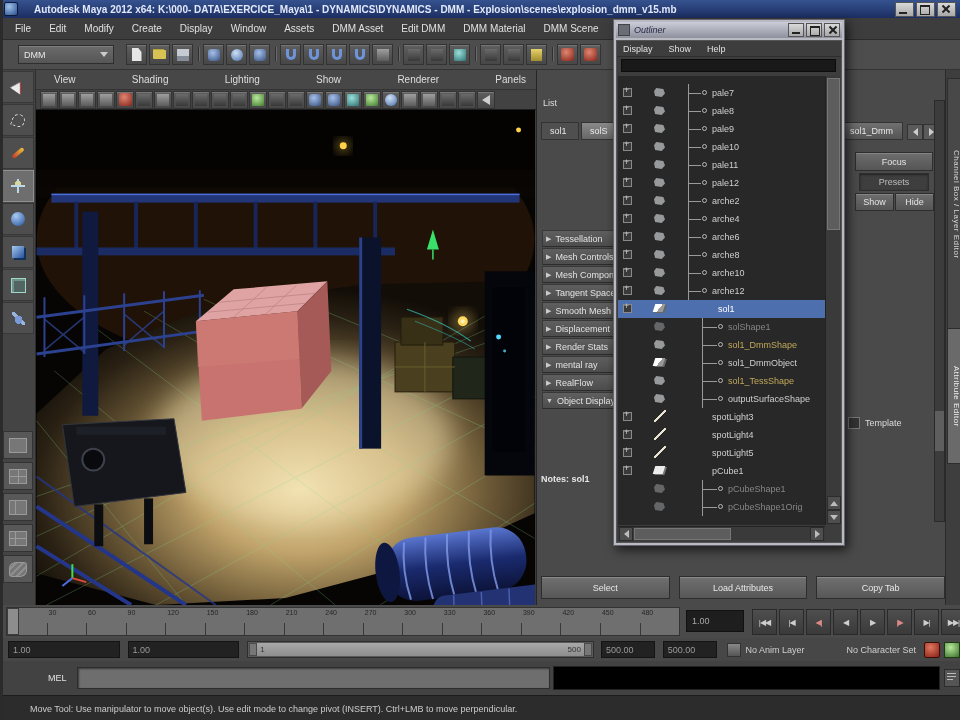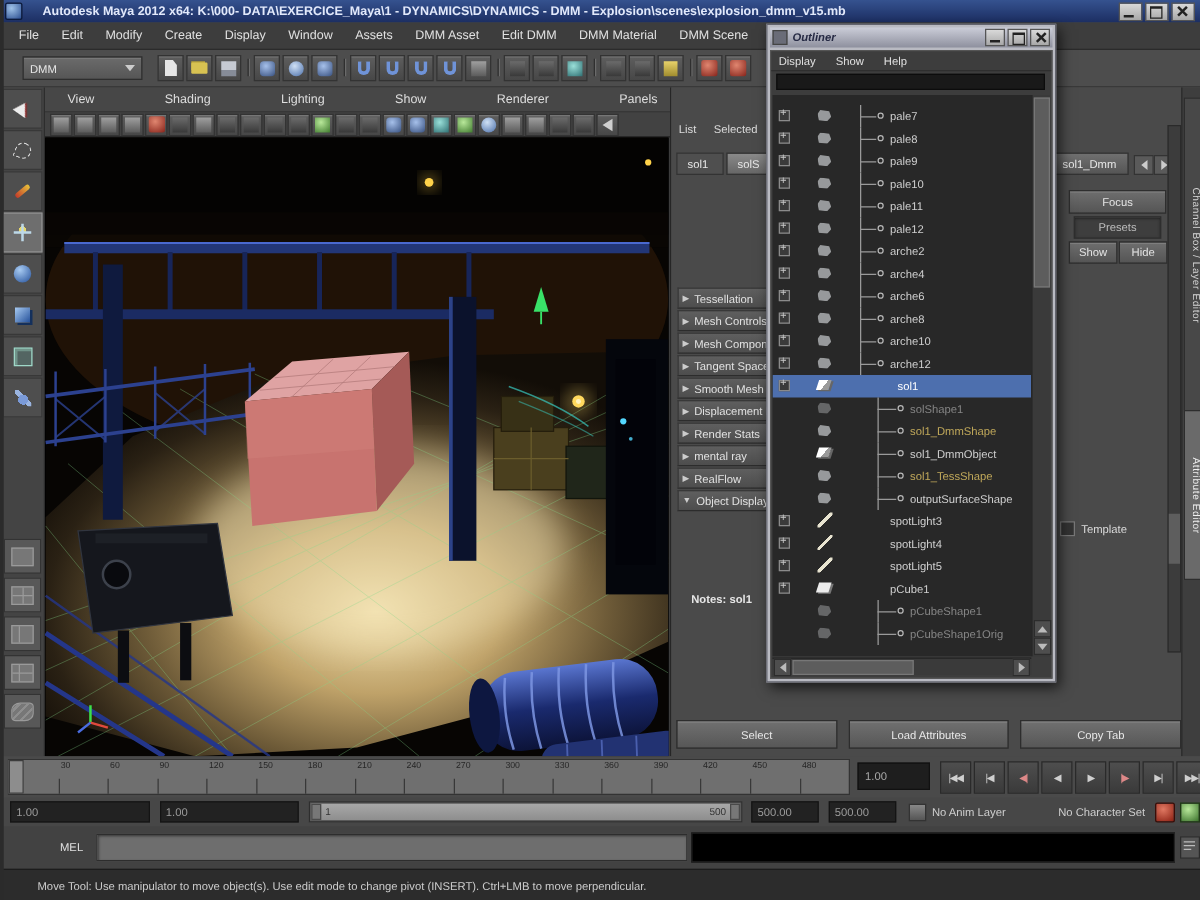--- a/index.html
+++ b/index.html
@@ -76,21 +76,21 @@
   
   #viewport{left:36px;top:0;width:501px;height:535px;background:#3c3c3c;border-right:1px solid #262626;box-sizing:border-box;}
   #vp-menus{height:19px;background:#474747;display:flex;align-items:center;padding-left:8px;border-bottom:1px solid #333;justify-content:space-between;}
   #vp-menus .mitem{font-size:10px;color:#dedede;padding:0 10px;}
   #vp-icons{height:19px;background:#424242;display:flex;align-items:center;padding-left:4px;border-bottom:1px solid #1f1f1f;}
   #vp-icons .icn{width:16px;height:16px;margin-right:1px;}
   #scene-wrap{position:relative;width:499px;height:495px;background:#000;}
   #scene-wrap svg{display:block;}
   
   #ae{left:537px;top:0;width:408px;height:535px;background:#4a4a4a;}
-  #ae-menus{position:absolute;left:6px;top:28px;display:flex;gap:14px;font-size:9px;color:#ddd;}
+  #ae-menus{position:absolute;left:6px;top:28px;display:flex;gap:14px;font-size:9px;color:#ddd;flex-direction:column;}
   .ae-tab{position:absolute;top:52px;height:18px;background:linear-gradient(#707070,#555);border:1px solid #333;
     font-size:9px;color:#e8e8e8;display:flex;align-items:center;padding:0 8px;box-sizing:border-box;}
   #ae-tab-left{left:4px;width:38px;background:#4f4f4f;}
   #ae-tab-sel{left:44px;width:34px;background:linear-gradient(#8a8a8a,#666);}
   #ae-tab-right{left:304px;width:62px;}
   .tabarrow{position:absolute;top:54px;width:14px;height:14px;background:#5a5a5a;border:1px solid #333;display:flex;align-items:center;justify-content:center;}
   .tabarrow::after{content:"";width:0;height:0;border-top:4px solid transparent;border-bottom:4px solid transparent;}
   #tab-prev{left:370px;}#tab-prev::after{border-right:5px solid #ccc;}
   #tab-next{left:386px;}#tab-next::after{border-left:5px solid #ccc;}
   .ae-btn{position:absolute;background:linear-gradient(#6e6e6e,#555);border:1px solid #2e2e2e;box-shadow:inset 0 1px 0 #848484;
@@ -99,21 +99,21 @@
   #presets-btn{left:322px;top:103px;width:68px;height:16px;background:#3e3e3e;box-shadow:inset 0 1px 2px #222;color:#bdbdbd;}
   #show-btn{left:318px;top:123px;width:37px;height:16px;}
   #hide-btn{left:358px;top:123px;width:37px;height:16px;}
   #ae-sections{position:absolute;left:5px;top:160px;width:86px;}
   .sec{height:17px;background:linear-gradient(#5f5f5f,#4d4d4d);border:1px solid #383838;border-bottom-color:#2c2c2c;margin-bottom:1px;
     display:flex;align-items:center;font-size:9px;color:#e2e2e2;white-space:nowrap;overflow:hidden;padding-left:3px;box-sizing:border-box;}
   .sec::before{content:"▶";font-size:7px;color:#ccc;margin-right:4px;}
   .sec.open::before{content:"▼";}
   #template-row{position:absolute;left:311px;top:347px;display:flex;align-items:center;gap:5px;font-size:9px;color:#dcdcdc;}
   #template-check{width:10px;height:10px;background:#333;border:1px solid #777;}
-  #ae-notes{position:absolute;left:16px;top:404px;font-size:9px;font-weight:bold;color:#e6e6e6;white-space:nowrap;}
+  #ae-notes{position:absolute;left:4px;top:404px;font-size:9px;font-weight:bold;color:#e6e6e6;white-space:nowrap;}
   #ae-scroll{position:absolute;left:397px;top:30px;width:9px;height:420px;background:#3c3c3c;border:1px solid #2a2a2a;}
   #ae-scroll .thumb{position:absolute;left:0;top:310px;width:100%;height:40px;background:#5e5e5e;}
   #ae-footer{position:absolute;left:4px;top:506px;width:404px;display:flex;gap:9px;}
   .footer-btn{flex:1;height:21px;background:linear-gradient(#707070,#575757);border:1px solid #2d2d2d;box-shadow:inset 0 1px 0 #8a8a8a;
     font-size:9px;color:#e8e8e8;display:flex;align-items:center;justify-content:center;}
   
   #sidetabs{left:945px;top:0;width:15px;height:535px;background:#3e3e3e;border-left:1px solid #2a2a2a;box-sizing:border-box;}
   .vtab{position:absolute;left:1px;width:13px;writing-mode:vertical-rl;font-size:8px;color:#d6d6d6;
     background:#484848;border:1px solid #2d2d2d;padding:6px 0;text-align:center;letter-spacing:.5px;}
   #vtab-cb{top:8px;height:238px;}
@@ -157,21 +157,21 @@
      linear-gradient(#bbb 0 0) 2px 9px/6px 1px no-repeat,#555;border:1px solid #2c2c2c;}
   
   #helprow{left:0;top:695px;width:960px;height:25px;background:#2c2c2c;border-top:1px solid #1c1c1c;
     display:flex;align-items:center;}
   #help-text{font-size:9px;color:#cccccc;margin-left:30px;white-space:nowrap;}
   
   #outliner{left:613px;top:19px;width:232px;height:527px;background:#b9bac2;border:1px solid #63646e;
     box-shadow:3px 4px 10px rgba(0,0,0,.65);padding:2px;box-sizing:border-box;z-index:50;}
   #ol-title{height:16px;background:linear-gradient(#cbcdd8,#8e909e);display:flex;align-items:center;padding:0 2px;}
   #ol-title-icon{width:10px;height:10px;background:#6a6c78;border:1px solid #444;margin-right:4px;}
-  #ol-title-text{flex:1;font-size:9px;font-style:italic;font-weight:bold;color:#262a44;}
+  #ol-title-text{flex:1;font-size:9px;font-style:italic;font-weight:normal;color:#262a44;}
   #ol-title .winbtn{width:14px;height:12px;}
   #ol-body{position:absolute;left:2px;top:20px;right:2px;bottom:2px;background:#3d3d3d;border:1px solid #555;}
   #ol-menus{height:15px;display:flex;align-items:center;padding-left:6px;gap:16px;border-bottom:1px solid #2e2e2e;}
   #ol-menus .mitem{font-size:9px;color:#e0e0e0;}
   #ol-search{position:absolute;left:4px;top:18px;right:5px;height:13px;background:#191919;border:1px solid #0c0c0c;
     color:#bbb;font-size:9px;box-sizing:border-box;}
   #ol-tree{position:absolute;left:1px;top:35px;right:16px;bottom:17px;background:#282828;overflow:hidden;padding-top:8px;}
   .o-row{position:relative;height:18px;}
   .o-plus{display:none;position:absolute;left:5px;top:4px;width:9px;height:9px;background:#3a3a3a;border:1px solid #8a8a8a;box-sizing:border-box;}
   .o-plus::after{content:"+";position:absolute;left:0px;top:-3px;font-size:9px;color:#c8c8c8;line-height:9px;}

